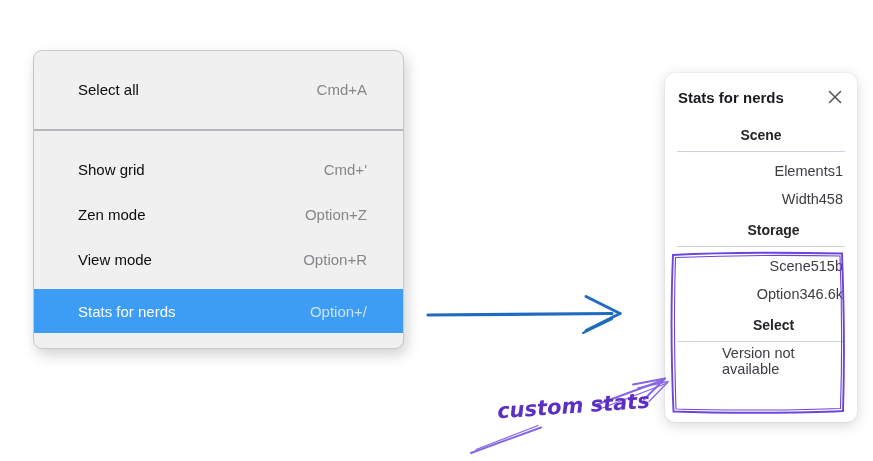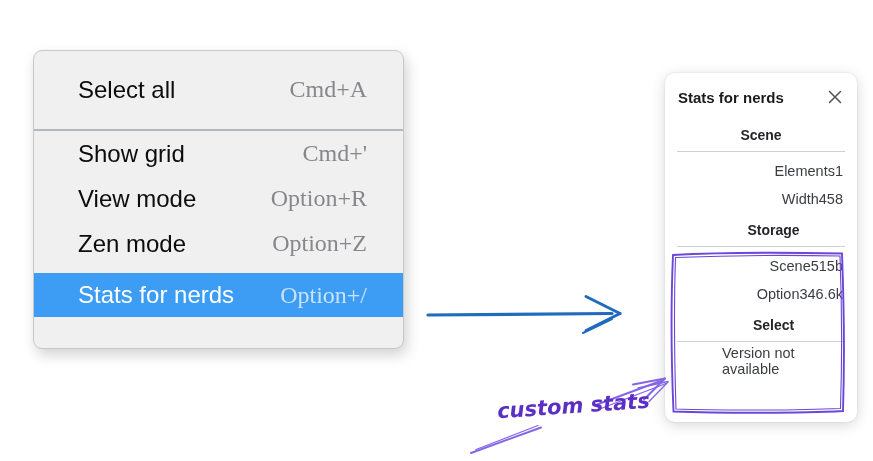--- a/index.html
+++ b/index.html
@@ -30,33 +30,33 @@
     display:flex;
     flex-direction:column;
     overflow:hidden;
   }
   .menu-section-top{padding-top:10px;}
   .menu-divider{
     height:2px;
     background:#b4b7bc;
     flex:0 0 auto;
   }
-  .menu-section-bottom{padding-bottom:17px;}
+  .menu-section-bottom{padding-top:16px; padding-bottom:17px;}
   .menu-item{
     height:45px;
     display:flex;
     align-items:center;
     justify-content:space-between;
     padding:0 36px 0 44px;
-    font-size:24px;
+    font-size:15px;
     color:#0c0c0d;
     cursor:default;
   }
   .menu-section-top .menu-item{height:57px; margin-bottom:11px;}
-  .menu-item .shortcut{color:#87878b;font-family:Liberation Serif, serif;}
+  .menu-item .shortcut{color:#87878b;}
   .menu-item.selected{
     background:var(--menu-highlight);
     color:#ffffff;
     height:44px;
     margin-top:7px;
   }
   .menu-item.selected .shortcut{color:rgba(255,255,255,0.72);margin-left:8px;}
 
   
   .stats-panel{
@@ -145,26 +145,26 @@
       <span class="shortcut">Cmd+A</span>
     </div>
   </div>
   <div class="menu-divider"></div>
   <div class="menu-section-bottom">
     <div class="menu-item">
       <span class="label">Show grid</span>
       <span class="shortcut">Cmd+'</span>
     </div>
     <div class="menu-item">
+      <span class="label">Zen mode</span>
+      <span class="shortcut">Option+Z</span>
+    </div>
+    <div class="menu-item">
       <span class="label">View mode</span>
       <span class="shortcut">Option+R</span>
-    </div>
-    <div class="menu-item">
-      <span class="label">Zen mode</span>
-      <span class="shortcut">Option+Z</span>
     </div>
     <div class="menu-item selected">
       <span class="label">Stats for nerds</span>
       <span class="shortcut">Option+/</span>
     </div>
   </div>
 </div>
 
 <div class="stats-panel">
   <div class="panel-header">

